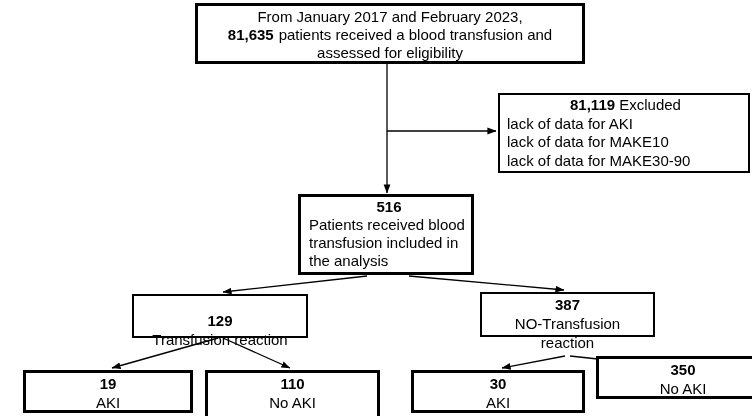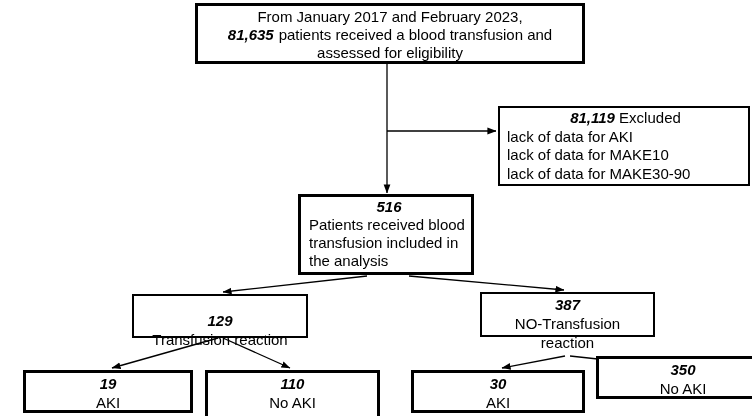--- a/index.html
+++ b/index.html
@@ -22,30 +22,30 @@
   .box {
     position: absolute;
     box-sizing: border-box;
     border: 2px solid #000000;
     background: #ffffff;
     font-size: 15px;
     line-height: 19px;
     text-align: center;
     color: #000000;
   }
-  .num { font-weight: bold; font-style: italic; }
+  .num { font-weight: bold; }
   .num-gap { margin-right: 5px; }
   .center { text-align: center; }
 
   #box-eligibility {
     left: 175px; top: 3px; width: 390px; height: 61px;
     border-width: 3px; line-height: 18px; padding-top: 2px;
   }
   #box-excluded {
-    left: 478px; top: 106px; width: 252px; height: 80px;
+    left: 478px; top: 93px; width: 252px; height: 80px;
     text-align: left; line-height: 18.5px; padding: 1px 4px 0 7px;
   }
   #box-included {
     left: 278px; top: 194px; width: 176px; height: 81px;
     border-width: 3px; text-align: left; line-height: 18px;
     padding: 1px 2px 0 8px;
   }
   #box-tr  { left: 112px; top: 294px; width: 176px; height: 44px; padding-top: 15px; }
   #box-ntr { left: 460px; top: 292px; width: 175px; height: 45px; padding-top: 1px; }
   #box-tr-aki    { left: 3px;   top: 370px; width: 170px; height: 43px; border-width: 3px; padding-top: 1px; }

